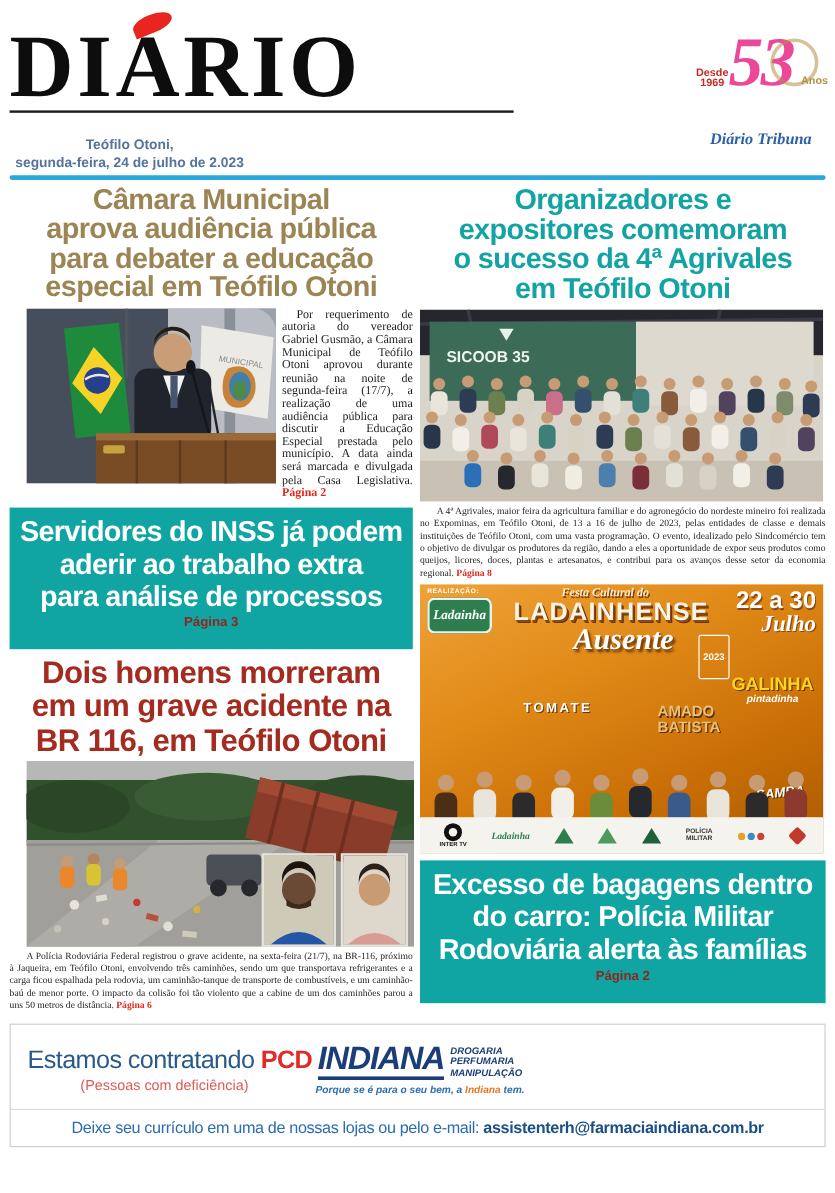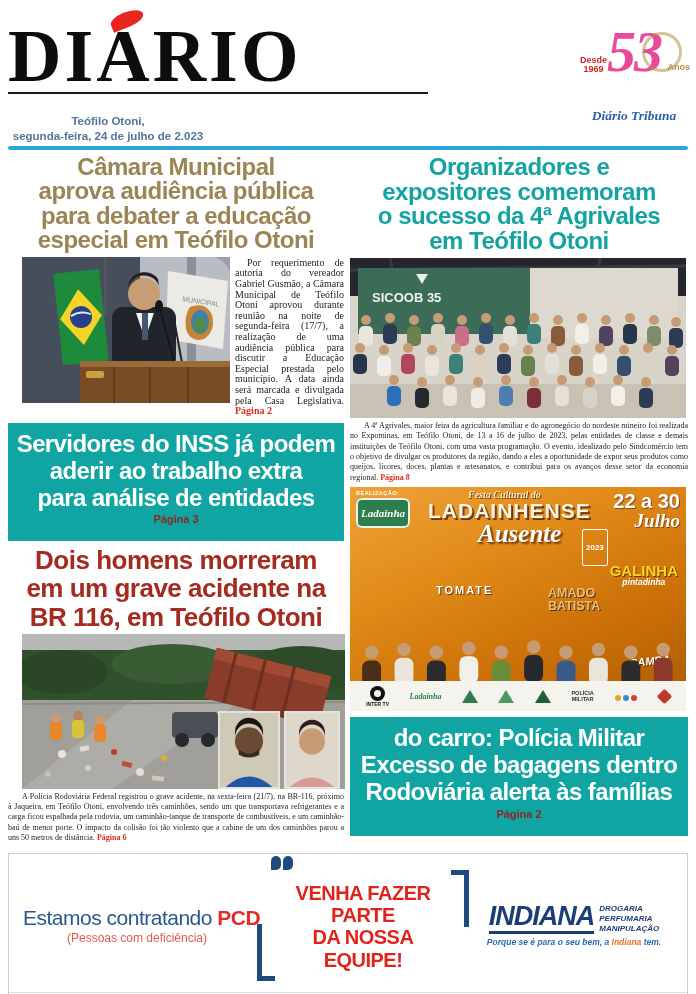--- a/index.html
+++ b/index.html
@@ -204,21 +204,21 @@
             <line x1="166" y1="110" x2="166" y2="146" stroke="#5e3a1c" stroke-width="2"></line>
             <rect x="64" y="114" width="18" height="7" rx="2" fill="#c8a23c"></rect>
           </svg>
         </div>
         <p class="bodytext row-body"><span>Por requerimento de autoria do vereador Gabriel Gusmão, a Câmara Municipal de Teófilo Otoni aprovou durante reunião na noite de segunda-feira (17/7), a realização de uma audiência pública para discutir a Educação Especial prestada pelo município. A data ainda será marcada e divulgada pela Casa Legislativa. </span><span class="pageref">Página 2</span></p>
       </div>
 
       <div class="banner">
         <div class="bl">Servidores do INSS já podem</div>
         <div class="bl">aderir ao trabalho extra</div>
-        <div class="bl">para análise de entidades</div>
+        <div class="bl">para análise de processos</div>
         <div class="pageref-dark">Página 3</div>
       </div>
 
       <h1 class="headline headline-red">
         <div>Dois homens morreram</div>
         <div>em um grave acidente na</div>
         <div>BR 116, em Teófilo Otoni</div>
       </h1>
 
       <div class="photo-acidente">
@@ -410,41 +410,33 @@
             <div>MILITAR</div>
           </div>
           <div class="dots">
             <span style="background:#e8a020"></span><span style="background:#3a8cc8"></span><span style="background:#c8423a"></span>
           </div>
           <div class="diamond"></div>
         </div>
       </div>
 
       <div class="banner">
+        <div class="bl">Excesso de bagagens dentro</div>
         <div class="bl">do carro: Polícia Militar</div>
-        <div class="bl">Excesso de bagagens dentro</div>
         <div class="bl">Rodoviária alerta às famílias</div>
         <div class="pageref-dark">Página 2</div>
       </div>
     </div>
   </div>
 
   <div class="ad">
     <div class="ad-top">
       <div class="ad-hire">
         <div class="l1"><span>Estamos contratando </span><span class="pcd">PCD</span></div>
         <div class="l2">(Pessoas com deficiência)</div>
-      </div>
-      <div class="ad-cta">
-        <span class="quote">
-            <i></i>
-            <i></i>
-          </span>
-        <div>VENHA FAZER PARTE</div>
-        <div>DA NOSSA EQUIPE!</div>
       </div>
       <div class="ad-brand">
         <div class="brand-row">
           <div class="brand-name">INDIANA</div>
           <div class="brand-services">
             <span>DROGARIA</span>
             <span>PERFUMARIA</span>
             <span>MANIPULAÇÃO</span>
           </div>
         </div>

